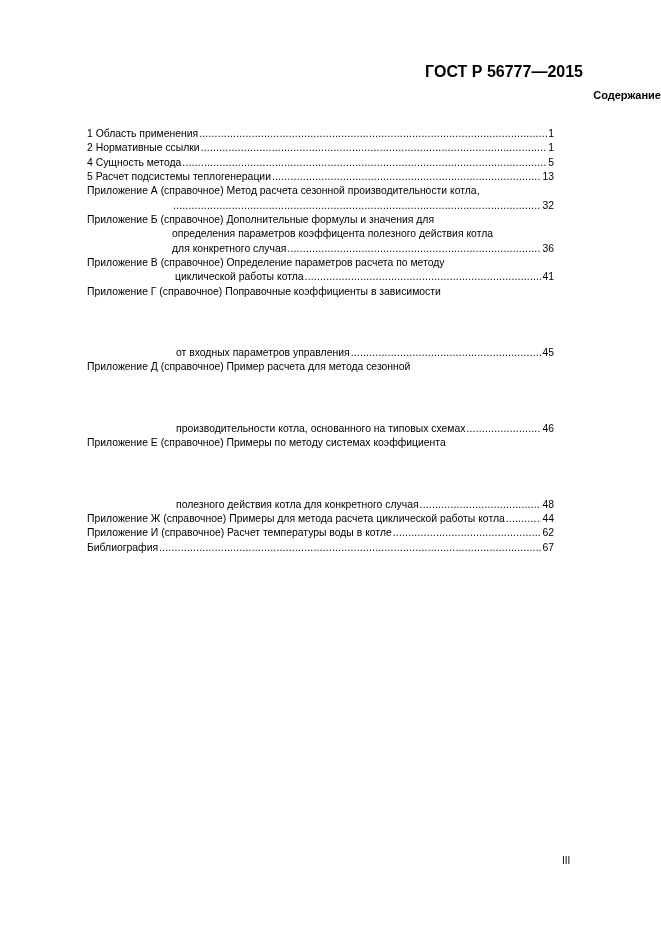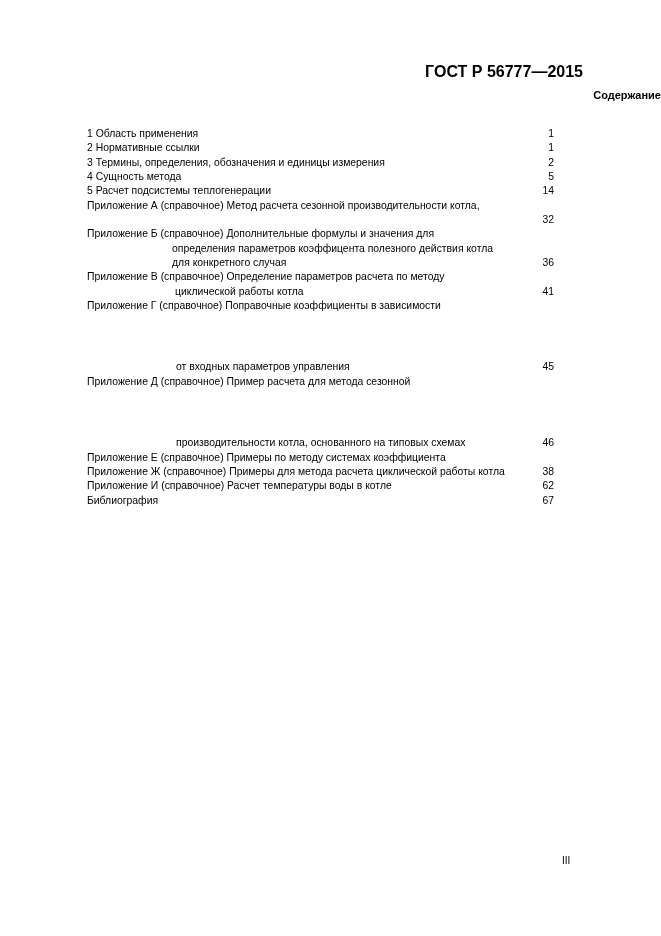--- a/index.html
+++ b/index.html
@@ -1,21 +1,21 @@
 <!DOCTYPE html>
 <html><head>
 <meta charset="utf-8">
 <style>
   html, body { margin:0; padding:0; background:#ffffff; }
   body { width:661px; height:936px; position:relative; overflow:hidden;
          font-family:"Liberation Sans", sans-serif; color:#000; }
   .header-code { position:absolute; top:63px; right:78px; font-weight:bold; font-size:16px; }
   .toc-title { position:absolute; top:89px; left:0; width:661px; text-align:right; font-weight:bold; font-size:11px; padding-left:8px; box-sizing:border-box; }
   .toc { position:absolute; top:127px; left:87px; width:467px; font-size:10.4px; line-height:14.35px; }
-  .line { display:flex; white-space:nowrap; height:14.35px;align-items:flex-end; }
+  .line { display:flex; white-space:nowrap; height:14.35px; }
   .line .txt { flex:0 0 auto; }
   .line .dots { flex:1 1 auto; overflow:hidden; margin:0 1px; position:relative; }
   .line .dots::after { content:"........................................................................................................................................................................................................................"; position:absolute; left:0; letter-spacing:0.2px; }
   .line .pg { flex:0 0 auto; }
   .indent-b { padding-left:85px; }
   .indent-v { padding-left:88px; }
   .indent-g { padding-left:89px;margin-top:47px; }
   .page-num { position:absolute; top:855px; left:562px; font-size:10px;text-align:center; }
 </style>
 </head>
@@ -29,33 +29,28 @@
       <span class="txt">1 Область применения</span>
       <span class="dots"></span>
       <span class="pg">1</span>
     </div>
   <div class="line">
       <span class="txt">2 Нормативные ссылки</span>
       <span class="dots"></span>
       <span class="pg">1</span>
     </div>
   <div class="line">
-      <span class="txt">3 Термины, определения, обозначения и единицы измерения</span>
-      <span class="dots"></span>
-      <span class="pg">2</span>
-    </div>
-  <div class="line">
       <span class="txt">4 Сущность метода</span>
       <span class="dots"></span>
       <span class="pg">5</span>
     </div>
   <div class="line">
       <span class="txt">5 Расчет подсистемы теплогенерации</span>
       <span class="dots"></span>
-      <span class="pg">14</span>
+      <span class="pg">13</span>
     </div>
 
   <div class="line">
       <span class="txt">Приложение А (справочное) Метод расчета сезонной производительности котла,</span>
     </div>
   <div class="line indent-b">
       <span class="dots"></span>
       <span class="pg">32</span>
     </div>
 
@@ -94,25 +89,30 @@
     </div>
   <div class="line indent-g">
       <span class="txt">производительности котла, основанного на типовых схемах</span>
       <span class="dots"></span>
       <span class="pg">46</span>
     </div>
 
   <div class="line">
       <span class="txt">Приложение Е (справочное)  Примеры по методу системах коэффициента</span>
     </div>
+  <div class="line indent-g">
+      <span class="txt">полезного действия котла для конкретного случая</span>
+      <span class="dots"></span>
+      <span class="pg">48</span>
+    </div>
 
   <div class="line">
       <span class="txt">Приложение Ж (справочное) Примеры для метода расчета циклической работы котла</span>
       <span class="dots"></span>
-      <span class="pg">38</span>
+      <span class="pg">44</span>
     </div>
   <div class="line">
       <span class="txt">Приложение И (справочное) Расчет температуры воды в котле</span>
       <span class="dots"></span>
       <span class="pg">62</span>
     </div>
   <div class="line">
       <span class="txt">Библиография</span>
       <span class="dots"></span>
       <span class="pg">67</span>

